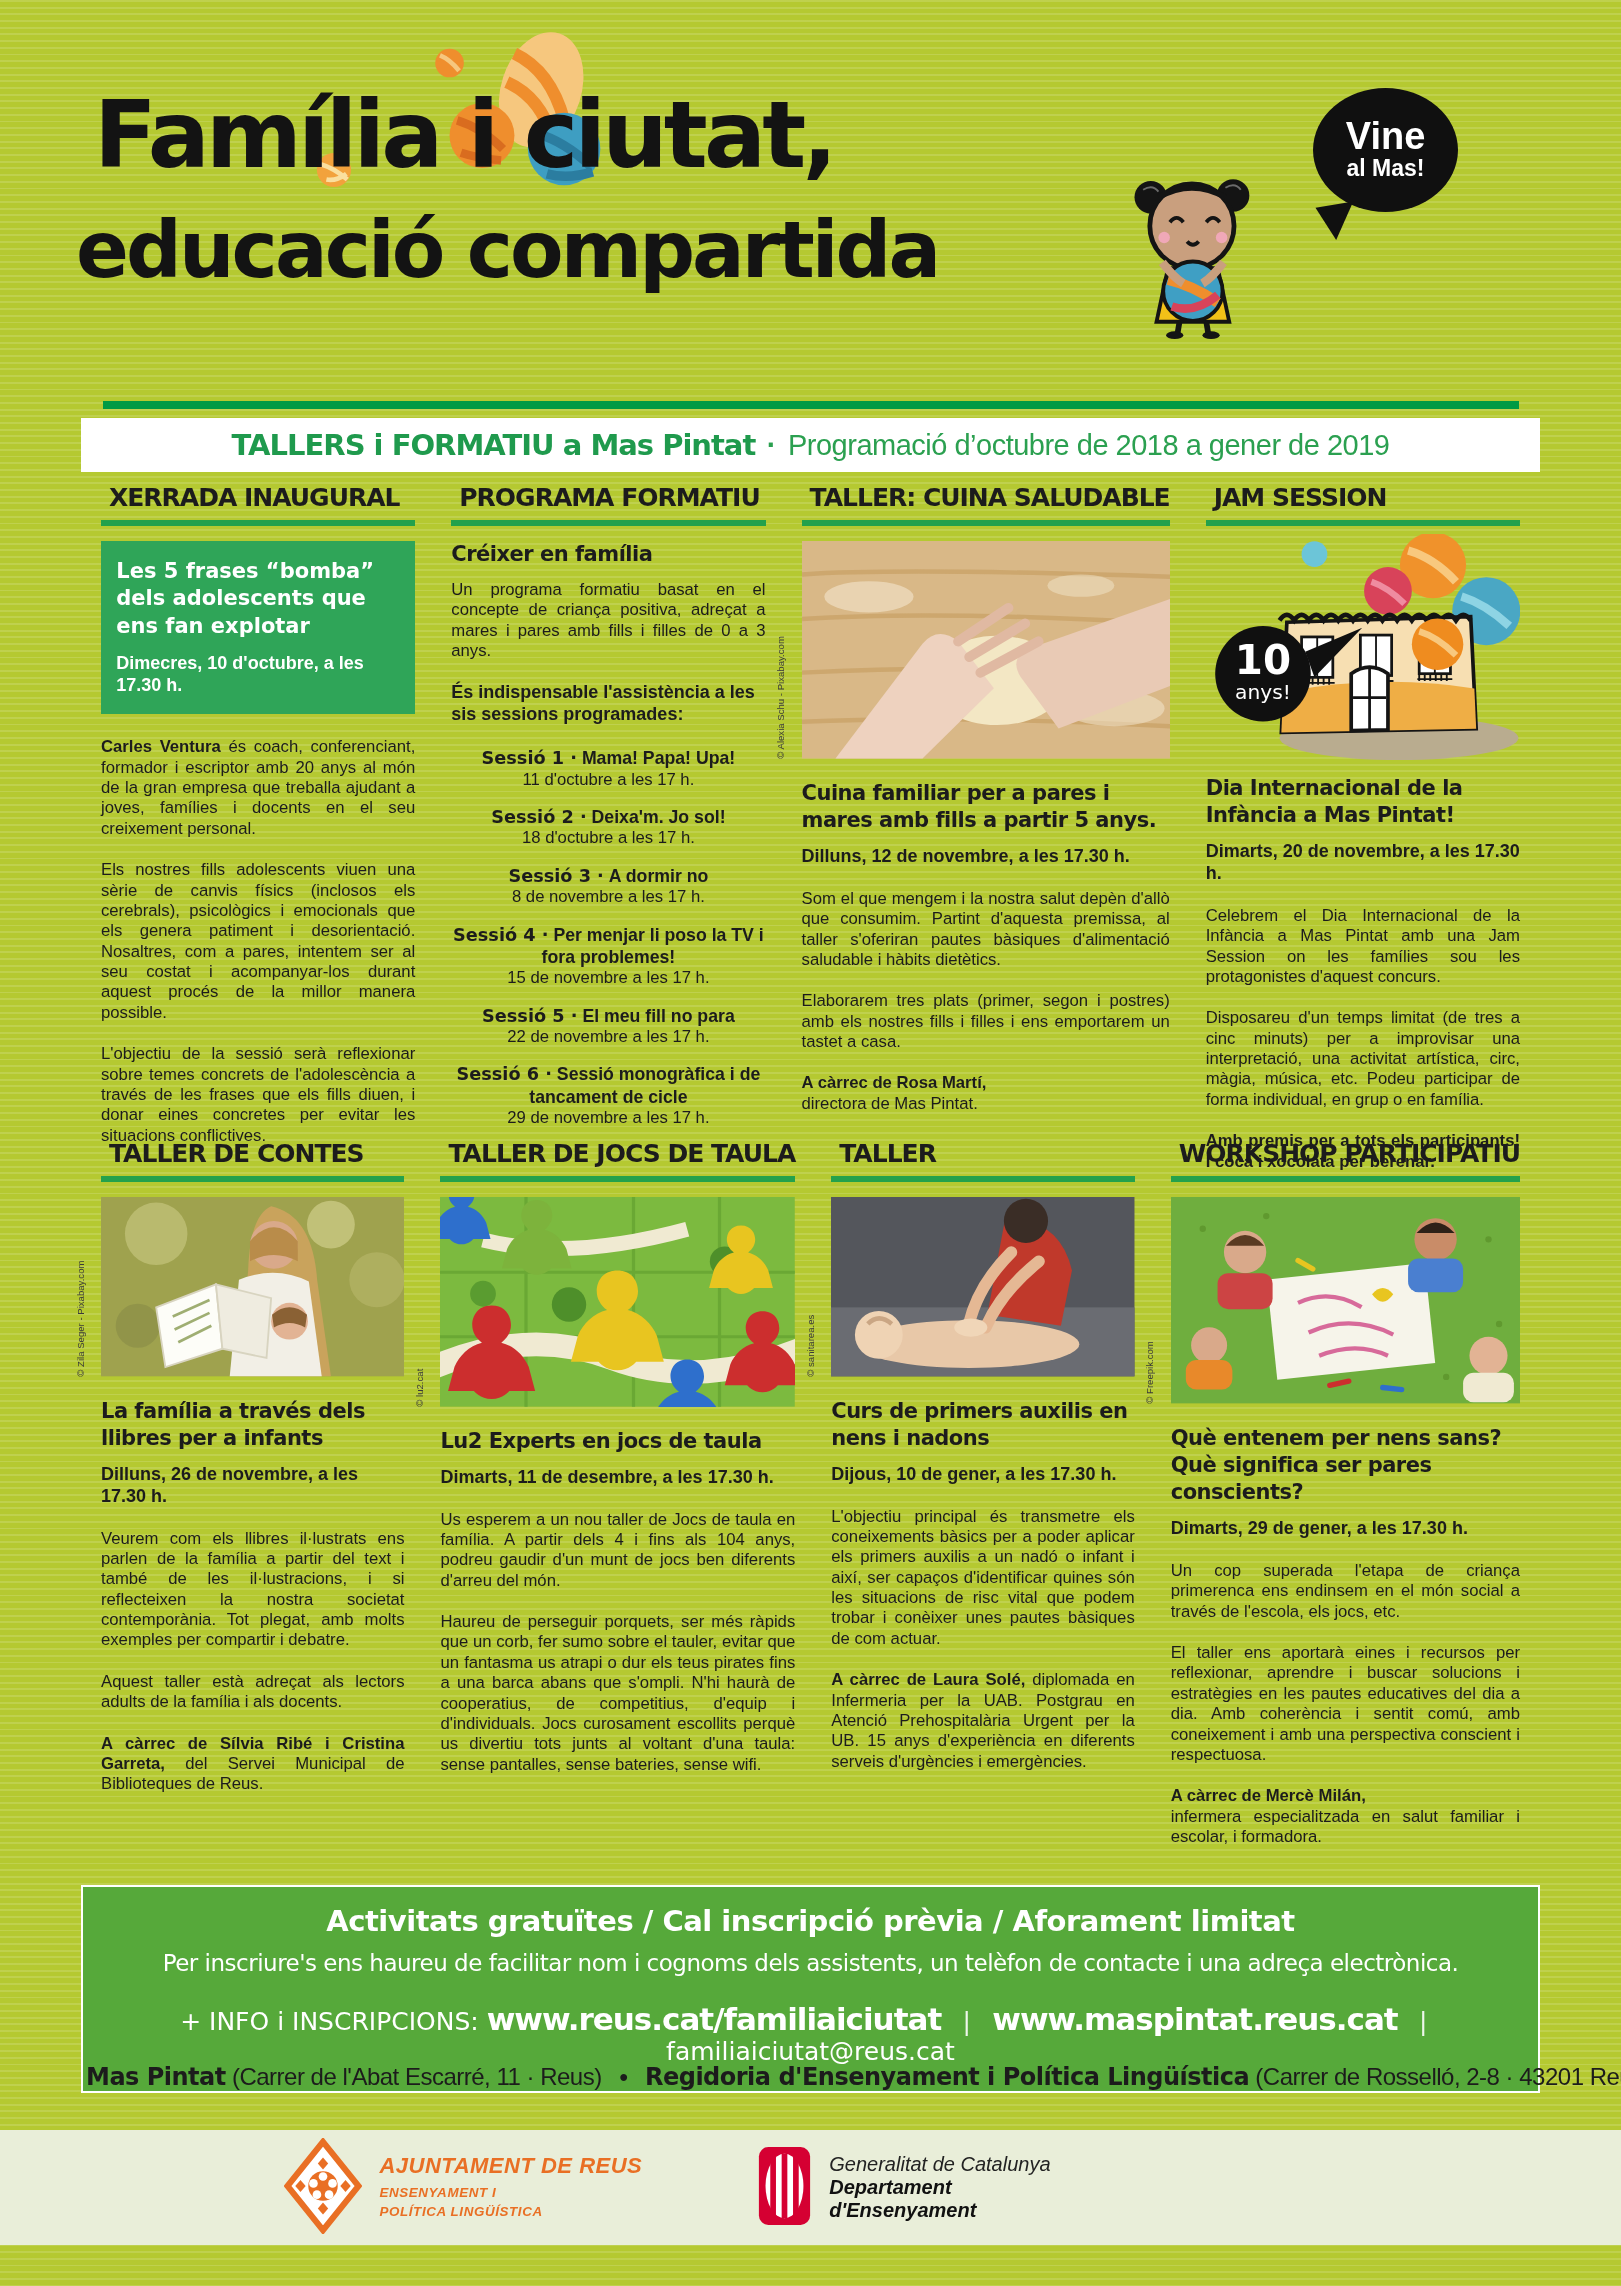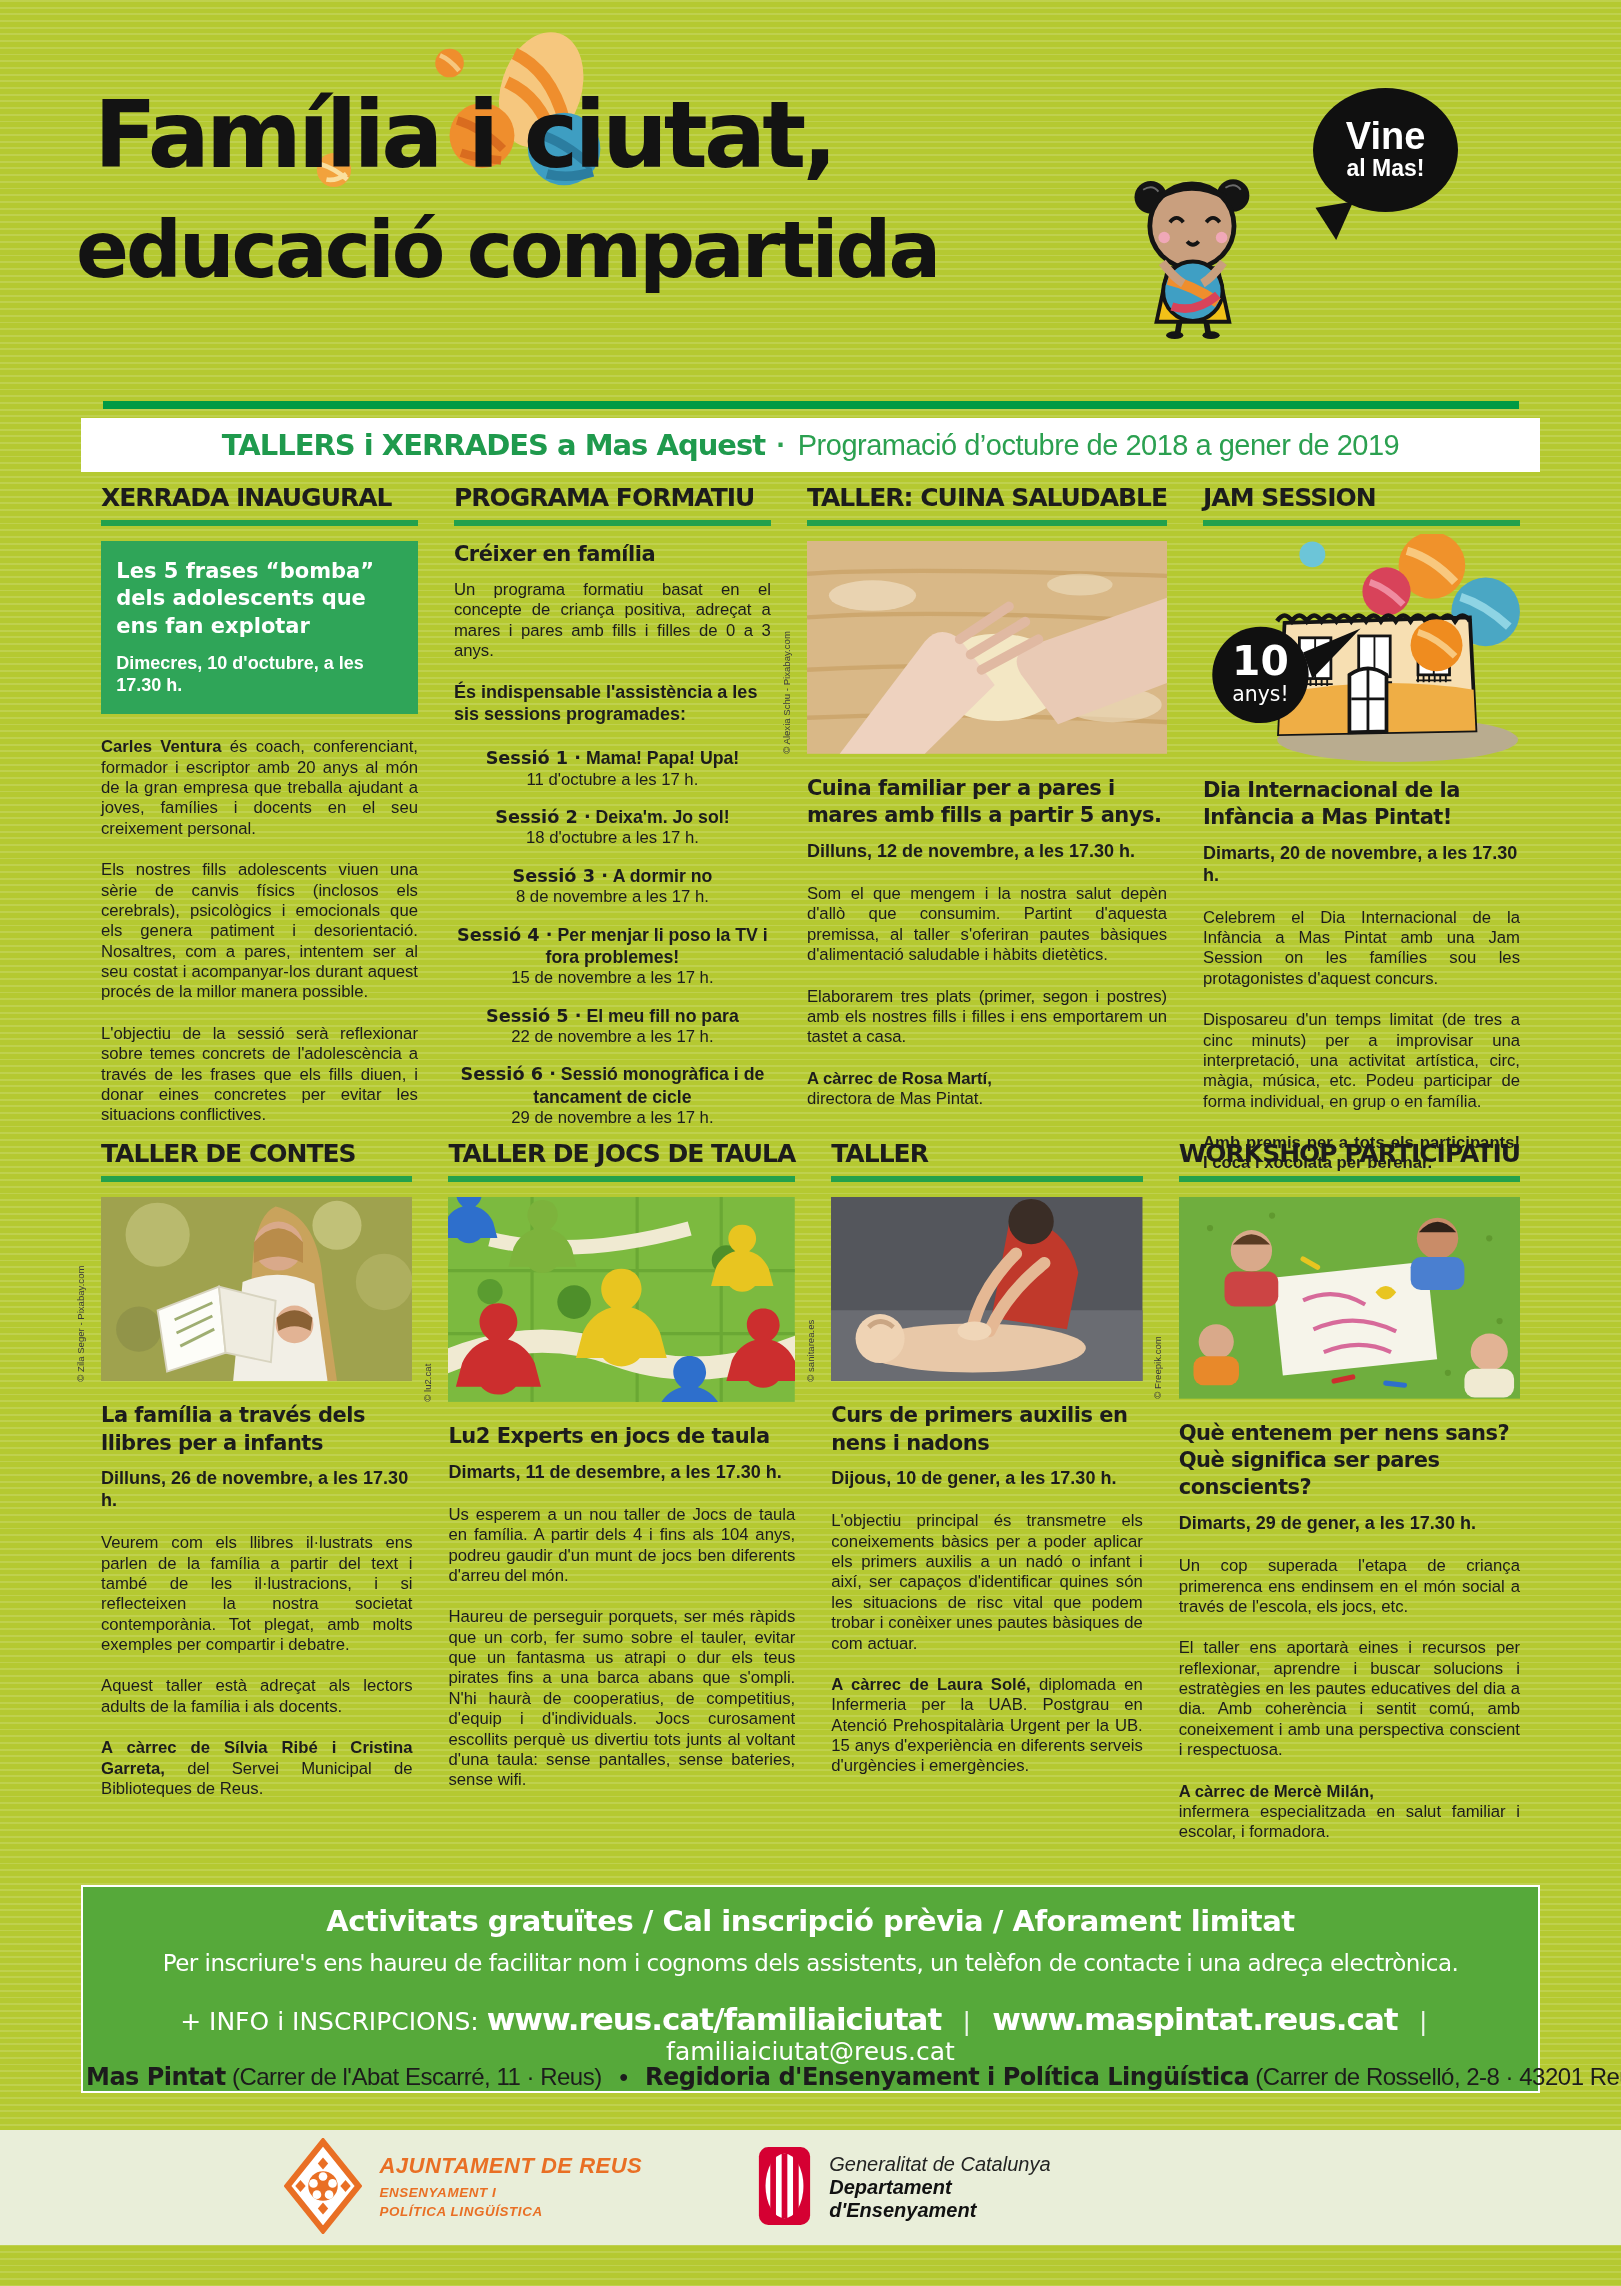--- a/index.html
+++ b/index.html
@@ -22,21 +22,21 @@
   .rule-top{position:absolute;left:103px;top:401px;width:1416px;height:7.6px;background:#009a44;}
   .banner{position:absolute;left:81px;top:418px;width:1459px;height:54px;background:#fff;
     display:flex;align-items:center;justify-content:center;gap:11.5px;white-space:nowrap;}
   .banner .bb{color:#1f9a4d;font-size:29px;font-weight:800;font-family:"DejaVu Sans",sans-serif;letter-spacing:-1px;}
   .banner .bs{color:#2ba050;font-size:29px;font-weight:700;}
   .banner .br{color:#2ba050;font-size:29px;font-weight:500;letter-spacing:-0.5px;}
   
   .grid{position:absolute;left:101px;width:1419px;display:grid;grid-template-columns:repeat(4,1fr);column-gap:36px;}
   .g1{top:483px;} .g2{top:1139px;}
   .col{font-size:16.7px;line-height:1.22;text-align:justify;}
-  .col-h{font-family:"DejaVu Sans",sans-serif;font-size:25px;font-weight:800;letter-spacing:-1px;text-align:left;white-space:nowrap;}
+  .col-h{font-family:"DejaVu Sans",sans-serif;font-size:25px;font-weight:800;letter-spacing:-1px;text-align:left;white-space:nowrap;margin-left:8px;}
   .col-rule{height:5.7px;background:#23a14c;margin:6.7px 0 15.3px;}
   .greenbox{background:#2fa558;color:#fff;padding:17px 15.3px;margin-bottom:23px;text-align:left;}
   .gb-title{font-family:"DejaVu Sans",sans-serif;font-size:21px;font-weight:700;line-height:1.3;margin-bottom:13.4px;}
   .gb-date{font-size:18px;font-weight:800;}
   .col p{margin:0 0 21px;}
   .lead{font-weight:800;}
   .hand-title{font-family:"DejaVu Sans",sans-serif;font-size:21px;font-weight:800;letter-spacing:-0.5px;
     line-height:1.3;margin:1.9px 0 11.5px;text-align:left;}
   .date-line{font-size:18px;font-weight:800;margin:0 0 21px;text-align:left;}
   .sess{margin-bottom:16.3px;text-align:center;}
@@ -123,21 +123,21 @@
   </div>
 
   <div class="bubble-tail"></div>
   <div class="bubble">
     <span class="b1">Vine</span>
     <span class="b2">al Mas!</span>
   </div>
 
   <div class="rule-top"></div>
   <div class="banner">
-    <span class="bb">TALLERS i XERRADES a Mas Aquest</span>
+    <span class="bb">TALLERS i FORMATIU a Mas Pintat</span>
     <span class="bs">·</span>
     <span class="br">Programació d’octubre de 2018 a gener de 2019</span>
   </div>
 
   <div class="grid g1">
 
     <div class="col">
       <div class="col-h">XERRADA INAUGURAL</div>
       <div class="col-rule"></div>
       <div class="greenbox">

